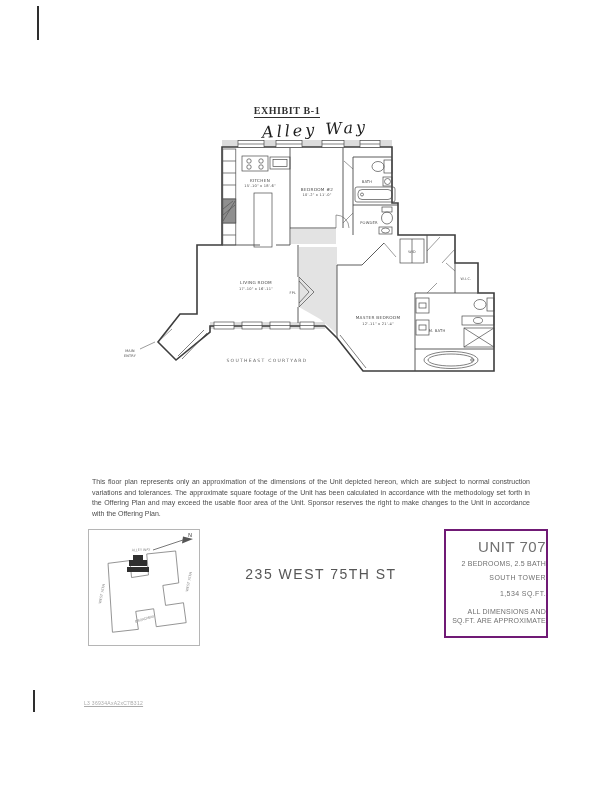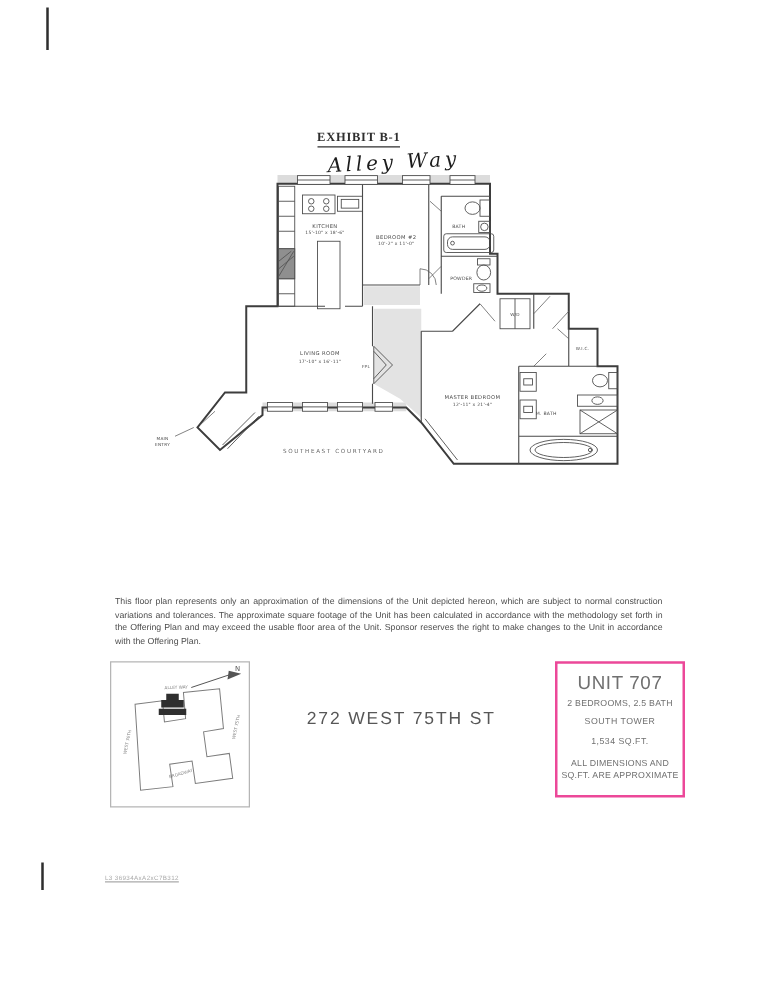--- a/index.html
+++ b/index.html
@@ -27,21 +27,21 @@
   
   .disclaimer{position:absolute;left:92px;top:477px;width:438px;font-size:7px;
         line-height:10.6px;text-align:justify;color:#4d4d4d;}
   
   .keymap{position:absolute;left:88px;top:529px;width:112px;height:117px;
         border:1px solid #b5b5b5;box-sizing:border-box;background:#fff;}
   .addr{position:absolute;left:202px;top:566px;width:238px;text-align:center;color:#575757;}
   .addr .l1{font-size:14px;letter-spacing:1.5px;}
   .addr .l2{font-size:14px;letter-spacing:1px;margin-top:5px;}
   .unitbox{position:absolute;left:444px;top:529px;width:104px;height:109px;
-        border:2px solid #ec4899;box-sizing:border-box;text-align:center;color:#707070;
+        border:2px solid #701a75;box-sizing:border-box;text-align:right;color:#707070;
         padding-top:7px;}
   .unitbox .u1{font-size:15px;letter-spacing:.5px;}
   .unitbox .u2{font-size:7px;margin-top:5px;letter-spacing:.2px;}
   .unitbox .u3{font-size:7px;margin-top:7px;letter-spacing:.4px;}
   .unitbox .u4{font-size:7px;margin-top:9px;letter-spacing:.4px;}
   .unitbox .note{font-size:7px;margin-top:10px;line-height:9px;letter-spacing:.2px;}
   .footer-code{position:absolute;left:84px;top:700px;font-size:5px;color:#aaa;
         text-decoration:underline;letter-spacing:.3px;}
 </style>
 </head>
@@ -201,21 +201,21 @@
         <rect x="38" y="37" width="22" height="5"></rect>
       </g>
       <text x="52" y="21" transform="rotate(-2 52 21)" text-anchor="middle" style="font-size:3.4px;fill:#888;">ALLEY WAY</text>
       <text x="14" y="64" transform="rotate(-78 14 64)" text-anchor="middle" style="font-size:3.4px;fill:#888;">WEST 76TH</text>
       <text x="101" y="52" transform="rotate(-78 101 52)" text-anchor="middle" style="font-size:3.4px;fill:#888;">WEST 75TH</text>
       <text x="56" y="90" transform="rotate(-16 56 90)" text-anchor="middle" style="font-size:3.4px;fill:#888;">BROADWAY</text>
     </svg>
   </div>
 
   <div class="addr">
-    <div class="l1">272 WEST 75TH ST</div>
+    <div class="l1">235 WEST 75TH ST</div>
   </div>
 
   <div class="unitbox">
     <div class="u1">UNIT 707</div>
     <div class="u2">2 BEDROOMS, 2.5 BATH</div>
     <div class="u3">SOUTH TOWER</div>
     <div class="u4">1,534 SQ.FT.</div>
     <div class="note">
       <div>ALL DIMENSIONS AND</div>
       <div>SQ.FT. ARE APPROXIMATE</div>

